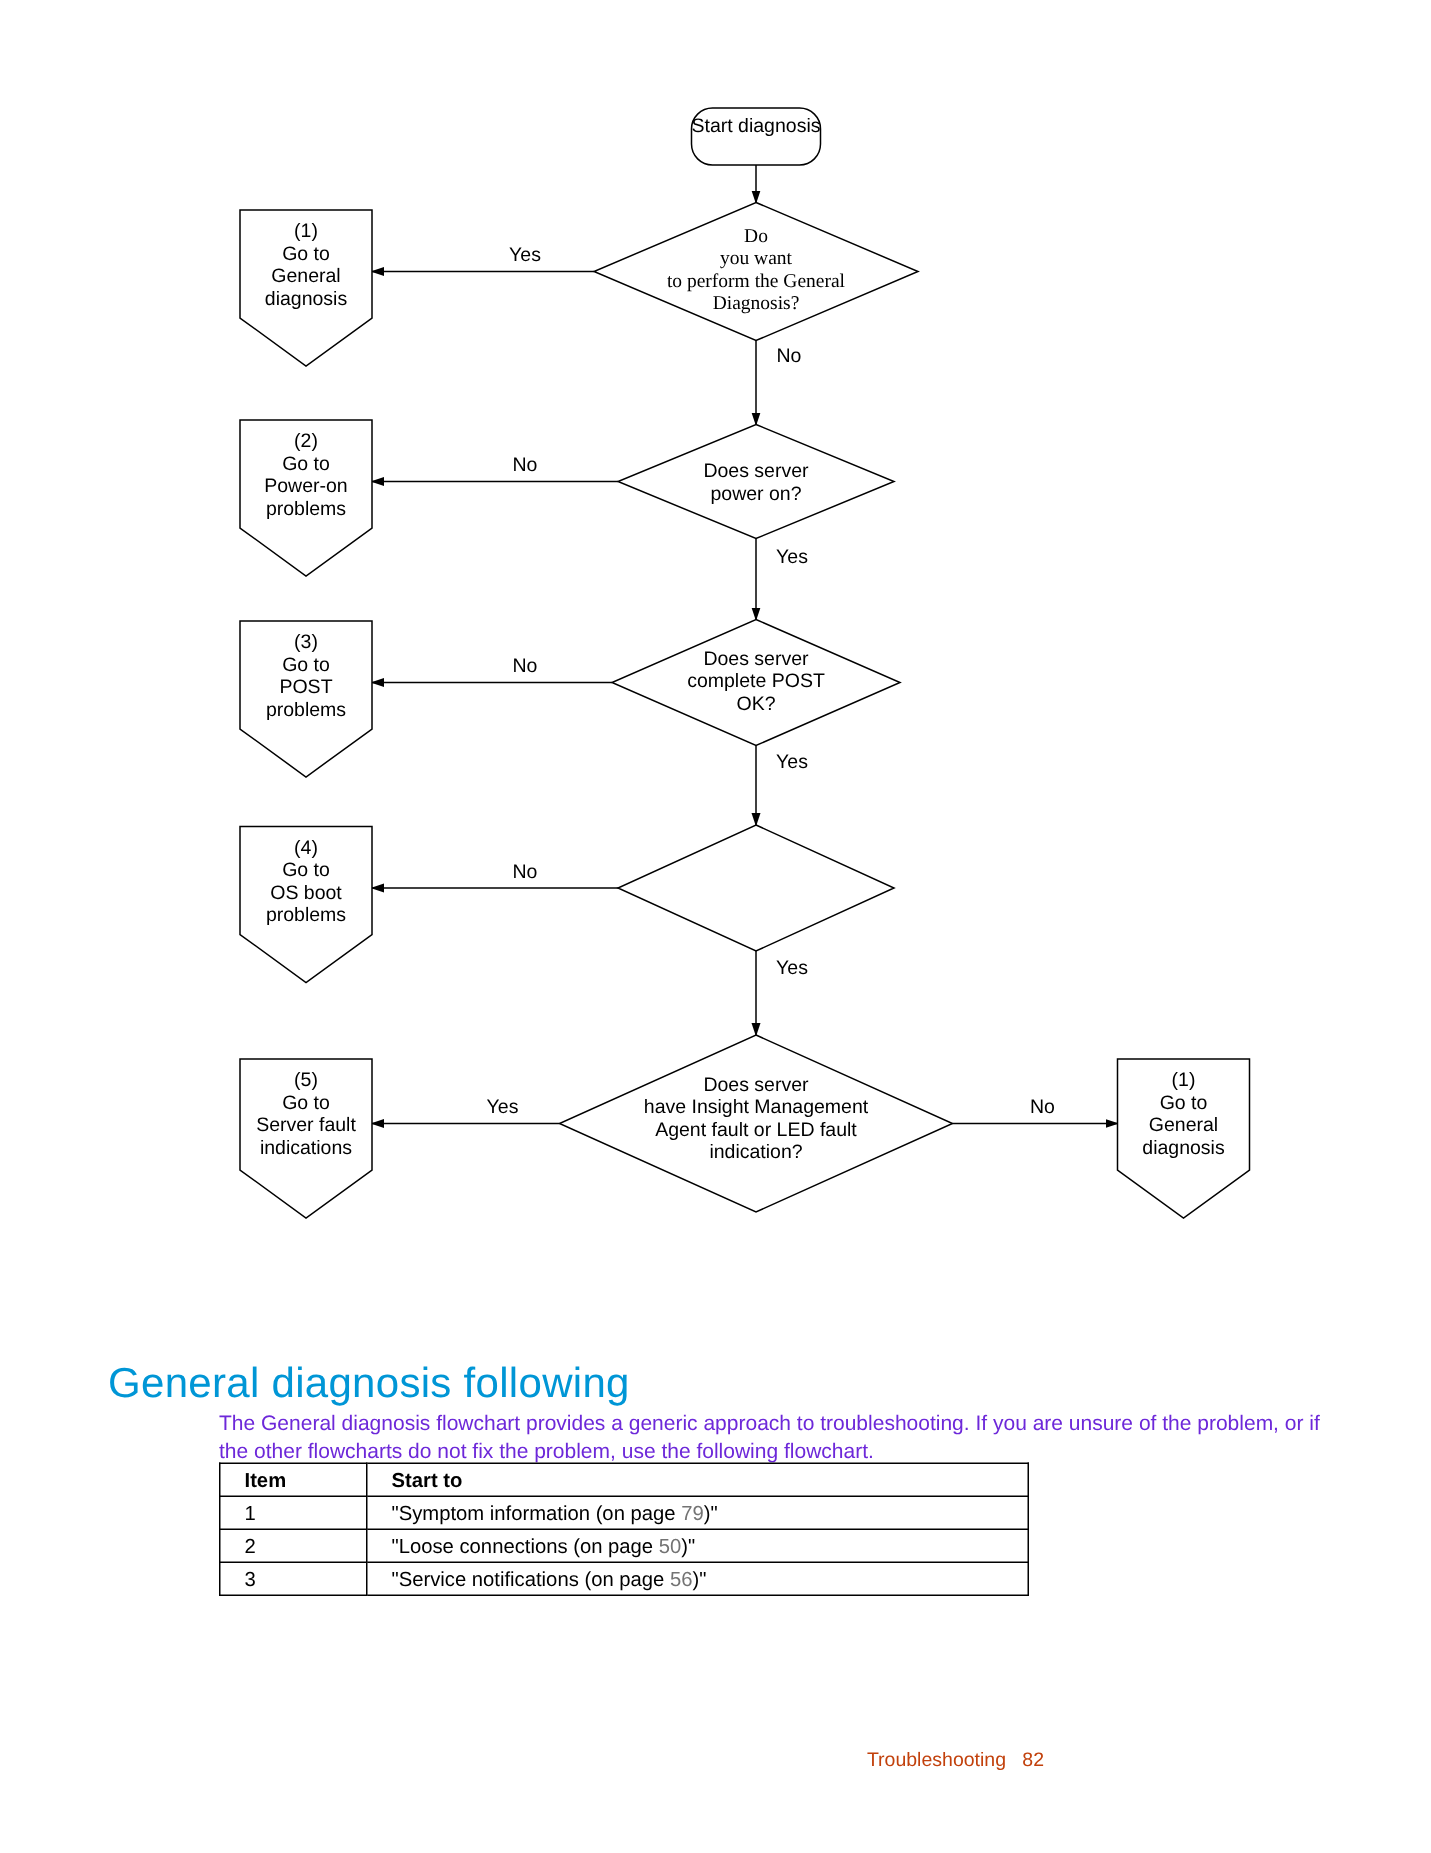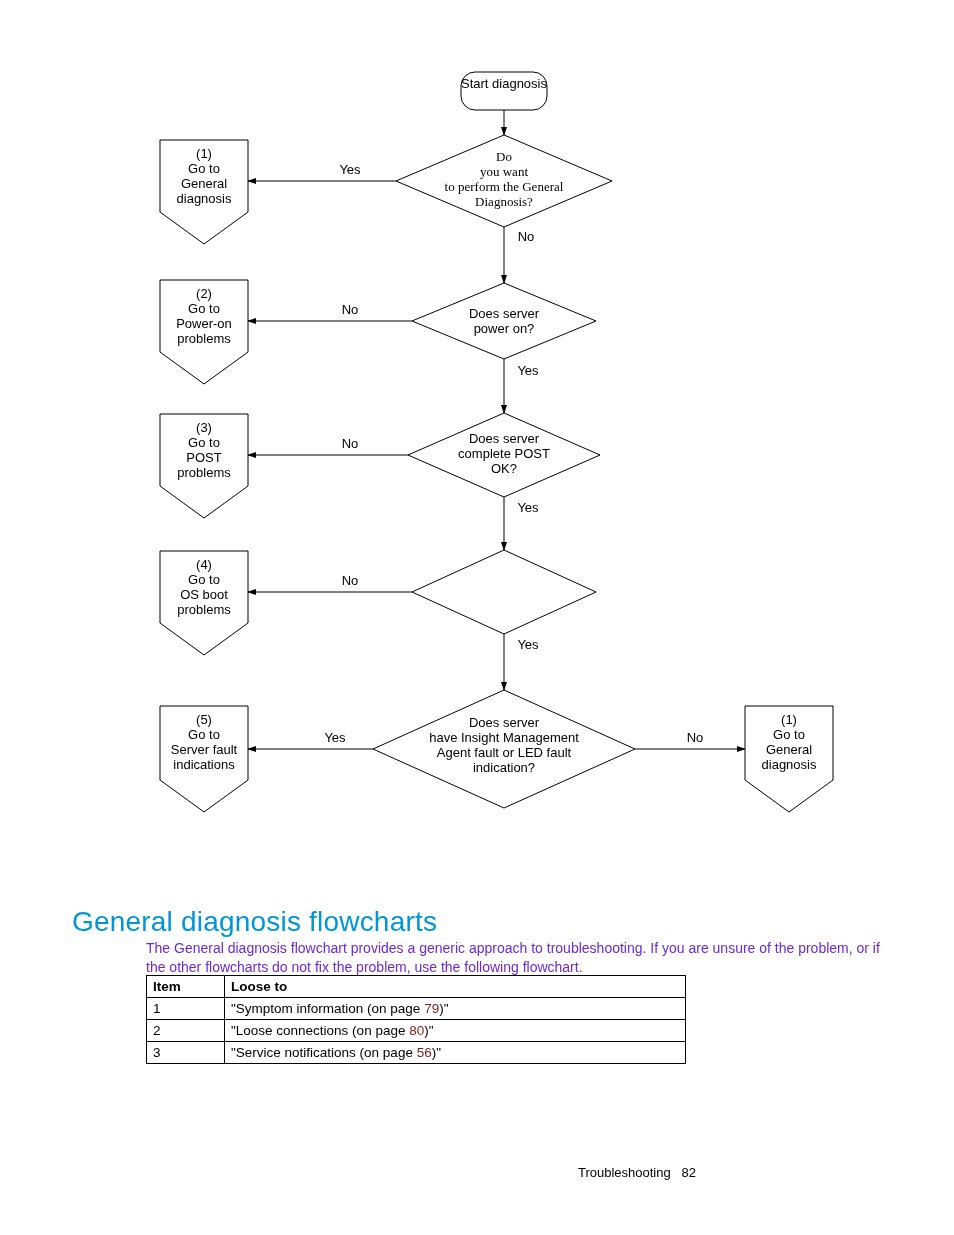--- a/index.html
+++ b/index.html
@@ -46,36 +46,36 @@
   table.ref {
     position: absolute;
     left: 146px;
     top: 975px;
     border-collapse: collapse;
     width: 540px;
     font-size: 13.5px;
   }
   table.ref th, table.ref td {
     border: 1px solid #000;
-    padding: 3px 6px;
+    padding: 3px 16px;
     text-align: left;
     vertical-align: top;
     font-weight: 400;
   }
   table.ref th {
     font-weight: 700;
   }
   table.ref .item-col { width: 65px; }
-  .pg-link { color: #7f1d1d; }
+  .pg-link { color: #737373; }
   .footer {
     position: absolute;
     right: 78px;
     bottom: 55px;
     font-size: 13px;
-    color: #000000;
+    color: #c2410c;
     margin-left: 28px;
   }
   
   .fc-text {
     position: absolute;
     font-family: Arial, Helvetica, sans-serif;
     font-size: 13px;
     line-height: 1.15;
     text-align: center;
     color: #000;
@@ -159,37 +159,37 @@
 
   <div class="fc-text" style="left:160px; top:558px; width:88px;">(4)<br>Go to<br>OS boot<br>problems</div>
 
   <div class="fc-text" style="left:408px; top:716px; width:192px;">Does server<br>have Insight Management<br>Agent fault or LED fault<br>indication?</div>
   <div class="fc-text" style="left:315px; top:731px; width:40px;">Yes</div>
   <div class="fc-text" style="left:680px; top:731px; width:30px;">No</div>
 
   <div class="fc-text" style="left:157px; top:713px; width:94px;">(5)<br>Go to<br>Server fault<br>indications</div>
   <div class="fc-text" style="left:745px; top:713px; width:88px;">(1)<br>Go to<br>General<br>diagnosis</div>
 
-  <h2 class="heading">General diagnosis flowcharts</h2>
+  <h2 class="heading">General diagnosis following</h2>
 
   <p class="body-text">The General diagnosis flowchart provides a generic approach to troubleshooting. If you are unsure of the problem, or if the other flowcharts do not fix the problem, use the following flowchart.</p>
 
   <table class="ref">
     <tbody>
         <tr>
       <th class="item-col">Item</th>
-      <th>Loose to</th>
+      <th>Start to</th>
     </tr>
     <tr>
       <td>1</td>
       <td><span>"Symptom information (on page </span><span class="pg-link">79</span><span>)"</span></td>
     </tr>
     <tr>
       <td>2</td>
-      <td><span>"Loose connections (on page </span><span class="pg-link">80</span><span>)"</span></td>
+      <td><span>"Loose connections (on page </span><span class="pg-link">50</span><span>)"</span></td>
     </tr>
     <tr>
       <td>3</td>
       <td><span>"Service notifications (on page </span><span class="pg-link">56</span><span>)"</span></td>
     </tr>
   </tbody>
     </table>
 
   <div class="footer">
     <span>Troubleshooting</span>&nbsp;&nbsp;&nbsp;<span>82</span>

